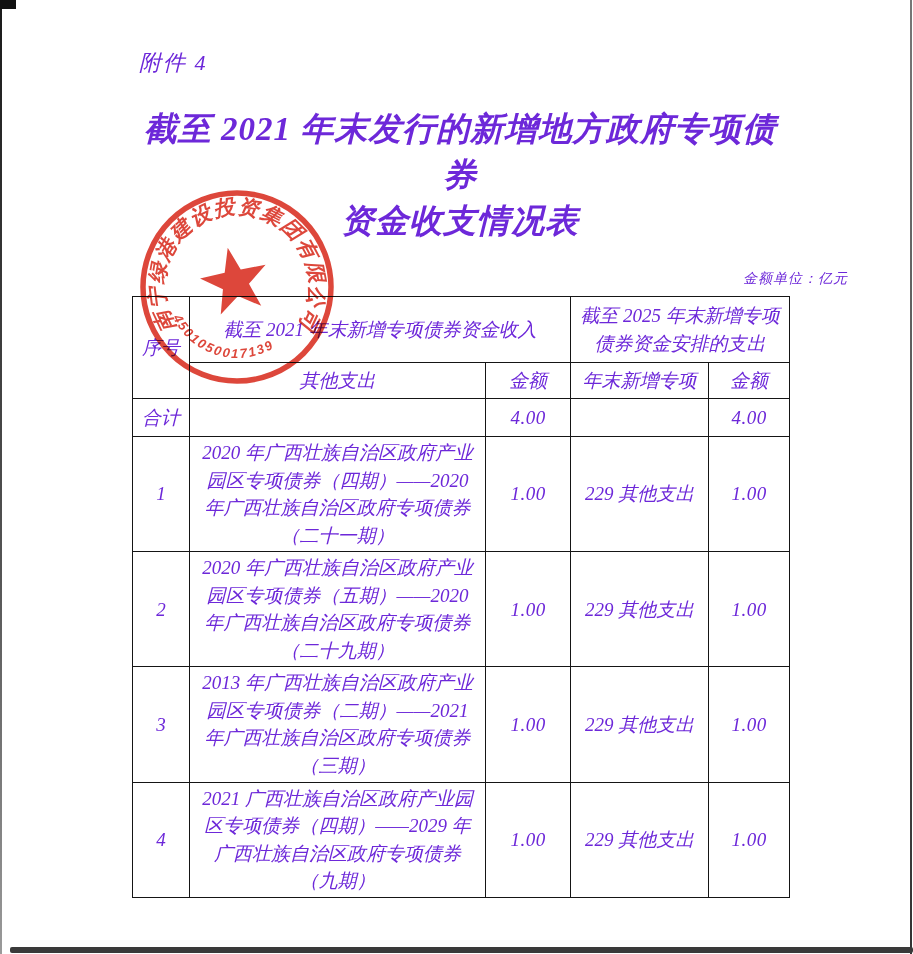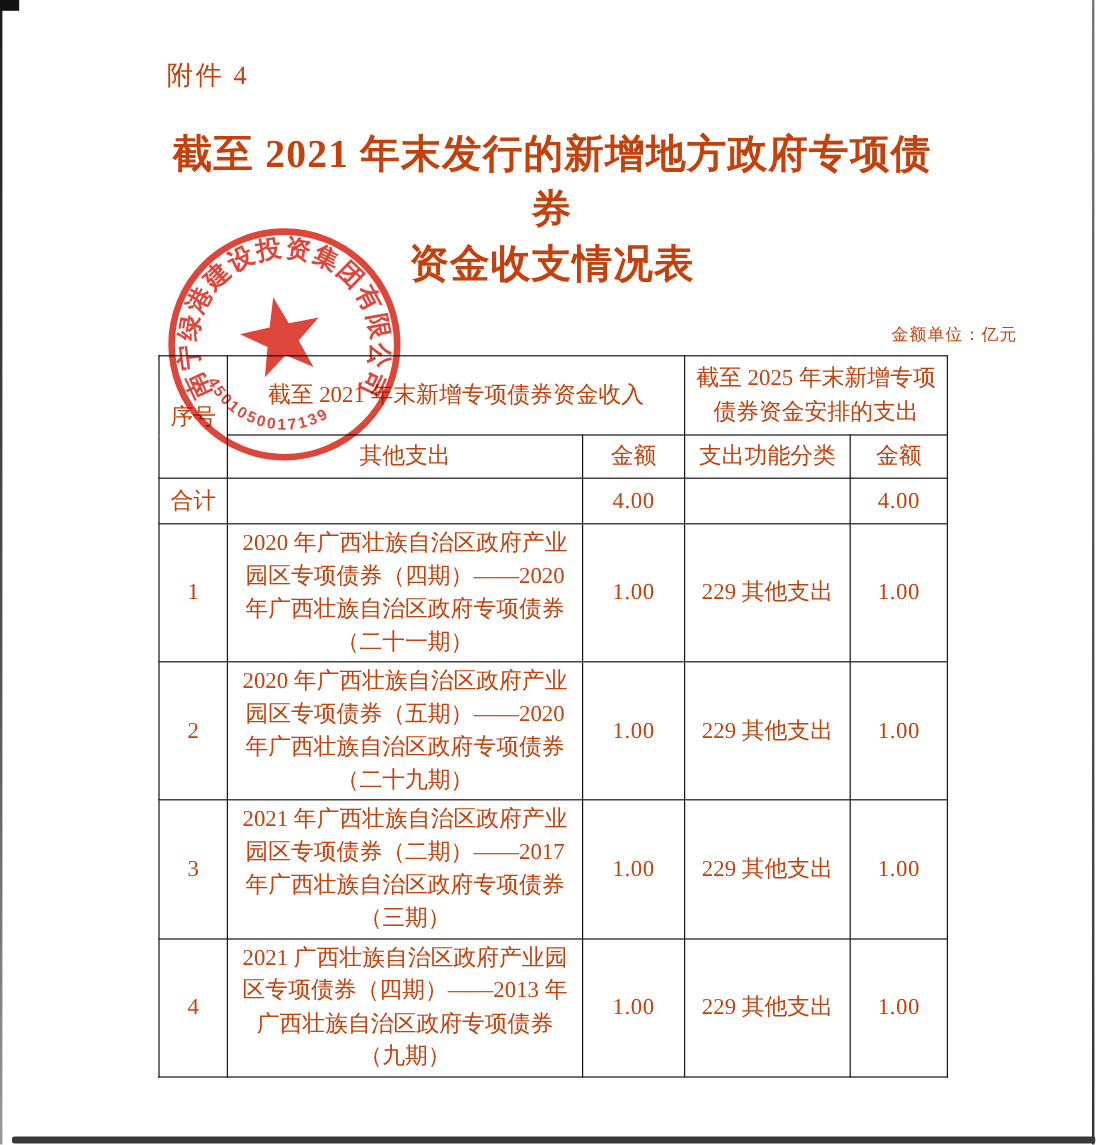--- a/index.html
+++ b/index.html
@@ -2,21 +2,22 @@
 <html><head>
 <meta charset="utf-8">
 <style>
   html,body{margin:0;padding:0;background:#fff;}
   .page{
     position:relative;
     width:913px;height:954px;
     background:#fff;
     overflow:hidden;
     font-family:"Liberation Serif","DejaVu Serif",serif;
-    color:#c2410c;
+    color:#6d28d9;
+    font-style:italic;
   }
   
   .edge-left{position:absolute;left:0;top:0;width:2px;height:954px;background:linear-gradient(#1a1a1a,#555 60%,#9a9a9a);}
   .edge-right{position:absolute;right:1px;top:0;width:2px;height:954px;background:linear-gradient(#777,#333);}
   .edge-bottom{position:absolute;left:10px;bottom:1px;width:903px;height:6px;background:#3a3a3a;border-radius:2px;}
   .corner-mark{position:absolute;left:0;top:0;width:16px;height:9px;background:#111;}
 
   .attachment{position:absolute;left:139px;top:48px;font-size:22px;letter-spacing:2px;}
 
   .title{
@@ -88,21 +89,21 @@
       <tbody>
           <tr class="hdr1">
         <th rowspan="2">序号</th>
         <th colspan="2" class="h-group">截至 2021 年末新增专项债券资金收入</th>
         <th colspan="2" class="h-group">截至 2025 年末新增专项
 债券资金安排的支出</th>
       </tr>
       <tr class="hdr2">
         <th class="h-sub">其他支出</th>
         <th class="h-sub">金额</th>
-        <th class="h-sub">支出功能分类</th>
+        <th class="h-sub">年末新增专项</th>
         <th class="h-sub">金额</th>
       </tr>
       <tr class="total">
         <td>合计</td>
         <td class="bond"></td>
         <td class="num">4.00</td>
         <td></td>
         <td class="num">4.00</td>
       </tr>
       <tr class="r1">
@@ -114,28 +115,28 @@
       </tr>
       <tr class="r2">
         <td>2</td>
         <td class="bond">2020 年广西壮族自治区政府产业园区专项债券（五期）——2020 年广西壮族自治区政府专项债券（二十九期）</td>
         <td class="num">1.00</td>
         <td>229 其他支出</td>
         <td class="num">1.00</td>
       </tr>
       <tr class="r3">
         <td>3</td>
-        <td class="bond">2021 年广西壮族自治区政府产业园区专项债券（二期）——2017 年广西壮族自治区政府专项债券（三期）</td>
+        <td class="bond">2013 年广西壮族自治区政府产业园区专项债券（二期）——2021 年广西壮族自治区政府专项债券（三期）</td>
         <td class="num">1.00</td>
         <td>229 其他支出</td>
         <td class="num">1.00</td>
       </tr>
       <tr class="r4">
         <td>4</td>
-        <td class="bond">2021 广西壮族自治区政府产业园区专项债券（四期）——2013 年广西壮族自治区政府专项债券（九期）</td>
+        <td class="bond">2021 广西壮族自治区政府产业园区专项债券（四期）——2029 年广西壮族自治区政府专项债券（九期）</td>
         <td class="num">1.00</td>
         <td>229 其他支出</td>
         <td class="num">1.00</td>
       </tr>
     </tbody>
       </table>
   </div>
 
   <div class="stamp">
     <svg width="200" height="200" viewBox="0 0 200 200">

